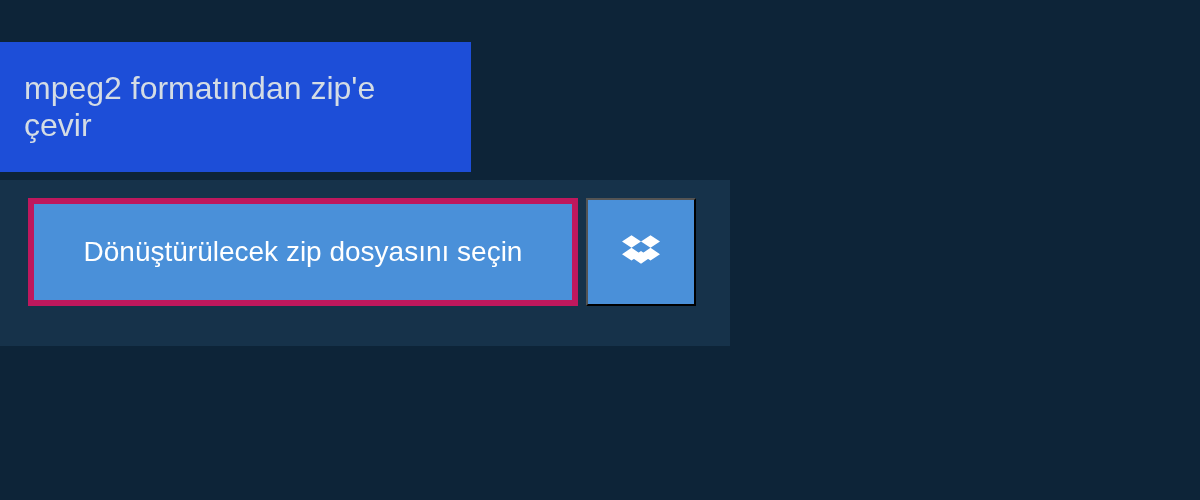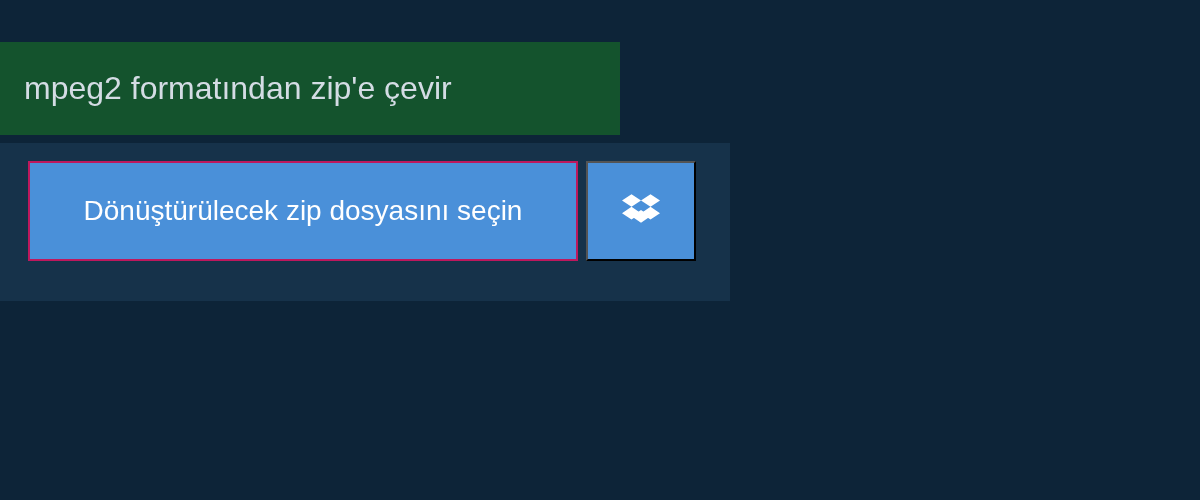--- a/index.html
+++ b/index.html
@@ -8,43 +8,43 @@
       box-sizing: border-box;
     }
     body {
       width: 1200px;
       height: 500px;
       background-color: #0d2438;
       font-family: -apple-system, BlinkMacSystemFont, 'Segoe UI', Arial, sans-serif;
       overflow: hidden;
     }
     .header-bar {
-      background-color: #14532d;
+      background-color: #1d4ed8;
       padding: 28px 24px;
-      width: 620px;
+      width: 471px;
       margin-top: 42px;
     }
     .header-title {
       color: #d4dce4;
       font-size: 32px;
       font-weight: 400;
     }
     .content-panel {
       background-color: #16324a;
       padding: 18px 28px 40px 28px;
       width: 730px;
       margin-top: 8px;
     }
     .button-row {
       display: flex;
       gap: 8px;
     }
     .select-file-button {
       background-color: #4a90d9;
-      border: 2px solid #be185d;
+      border: 6px solid #be185d;
       color: #ffffff;
       font-size: 28px;
       font-weight: 400;
       padding: 32px 28px;
       cursor: pointer;
       text-align: center;
       flex: 0 0 auto;
       width: 550px;
       display: flex;
       align-items: center;

